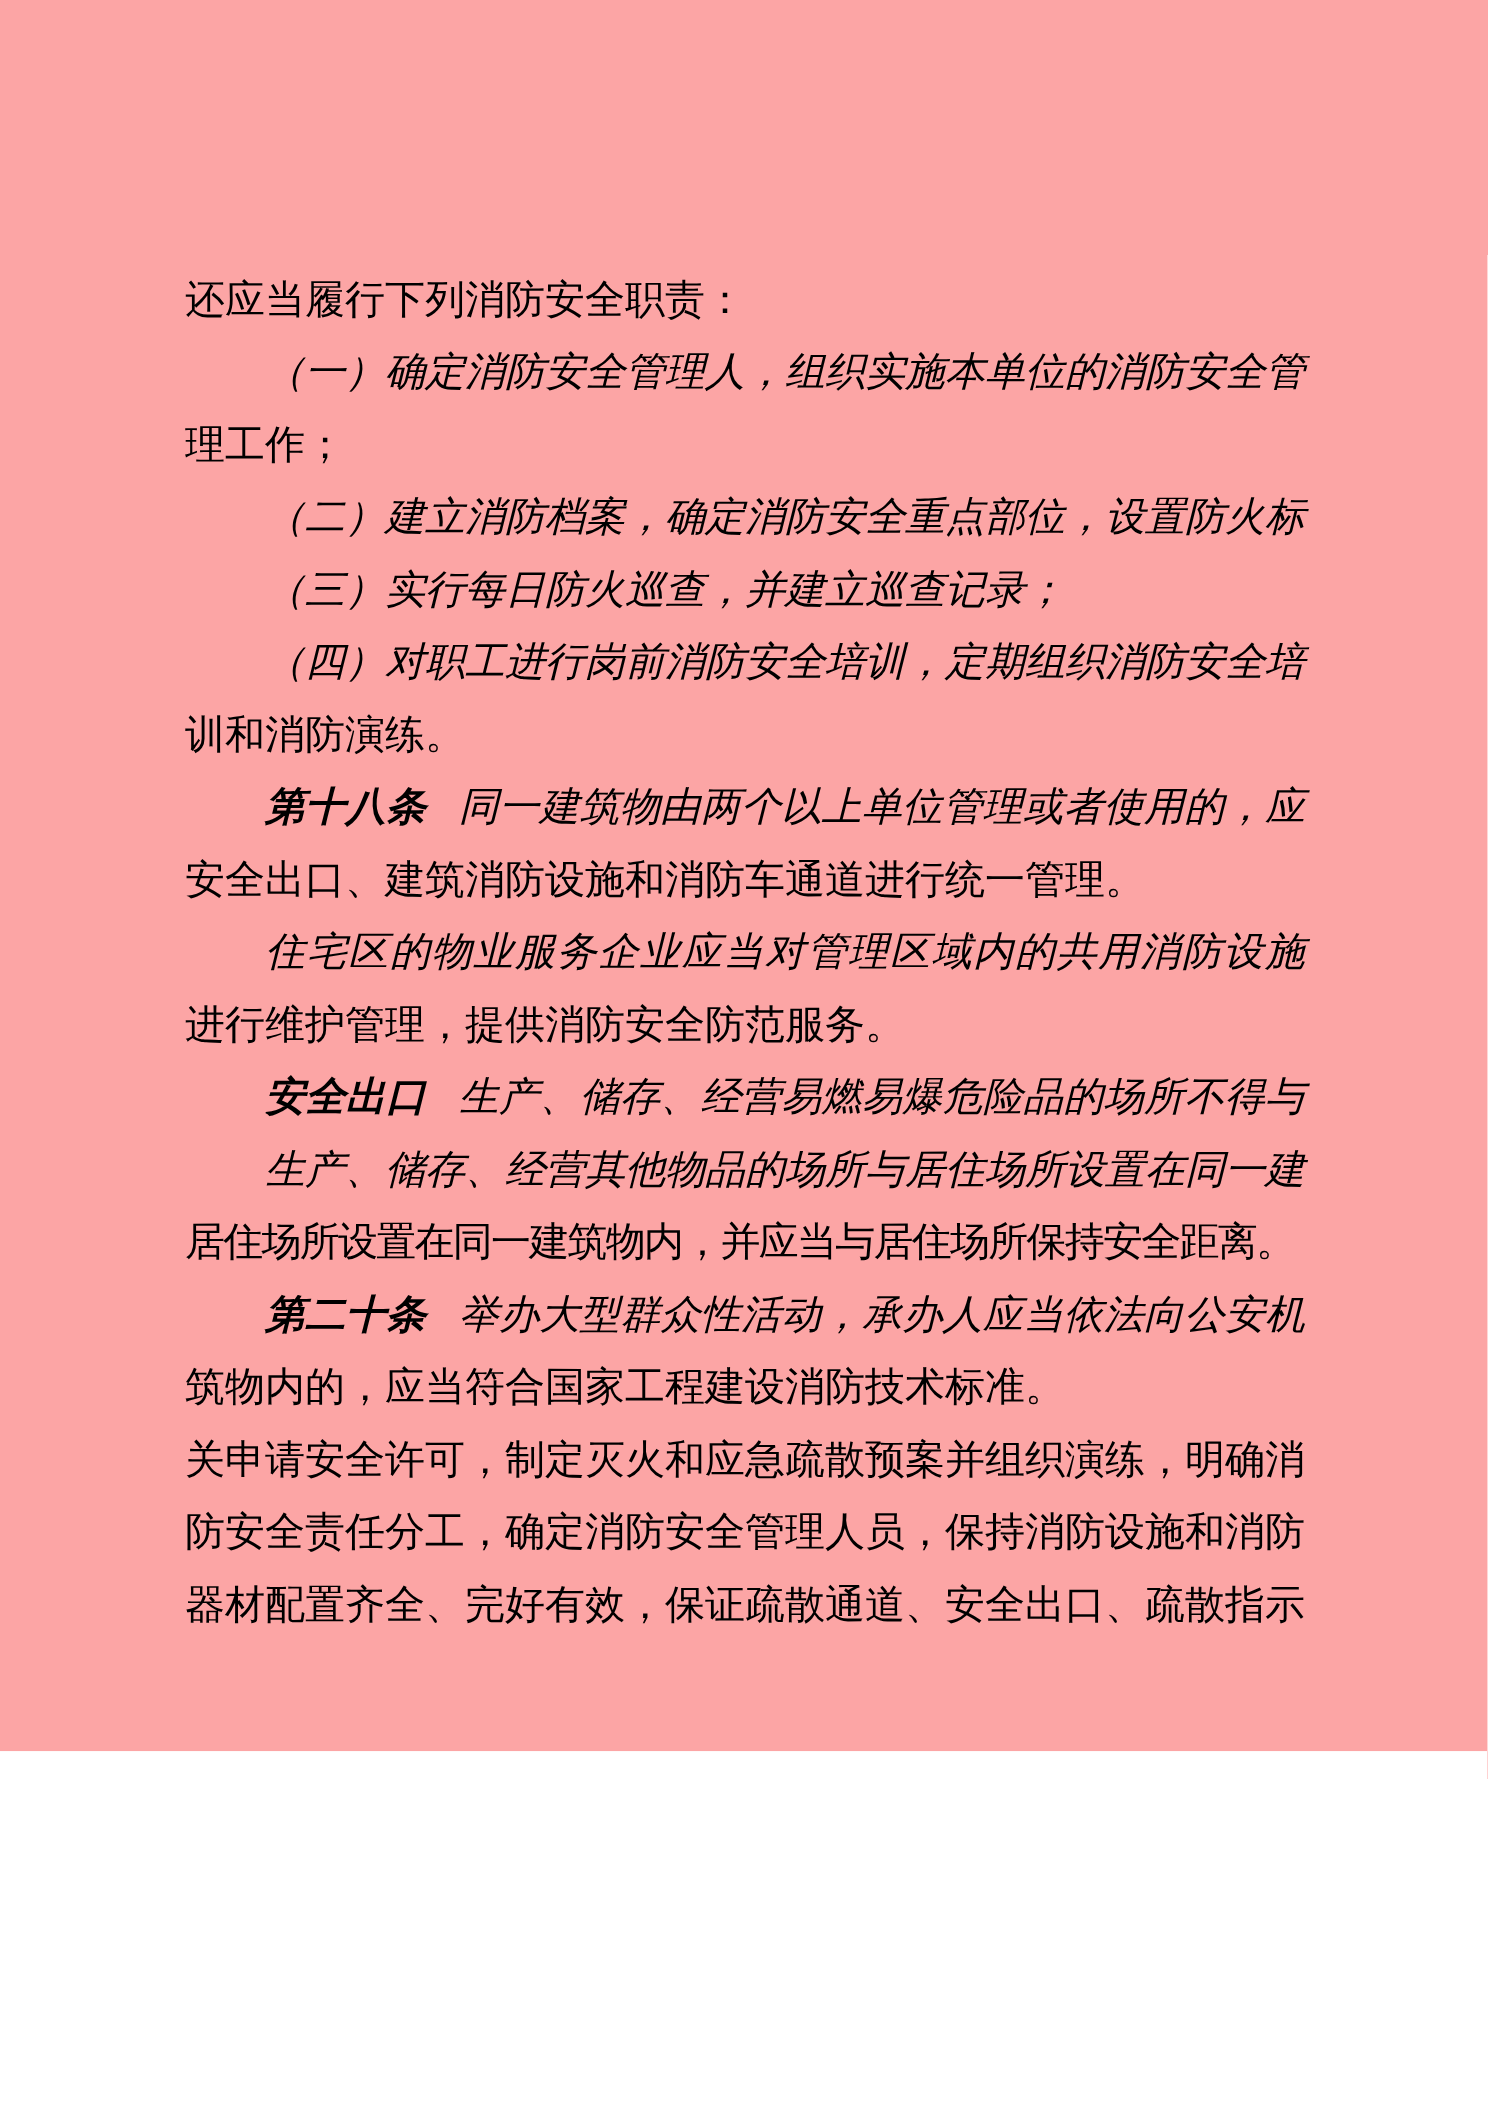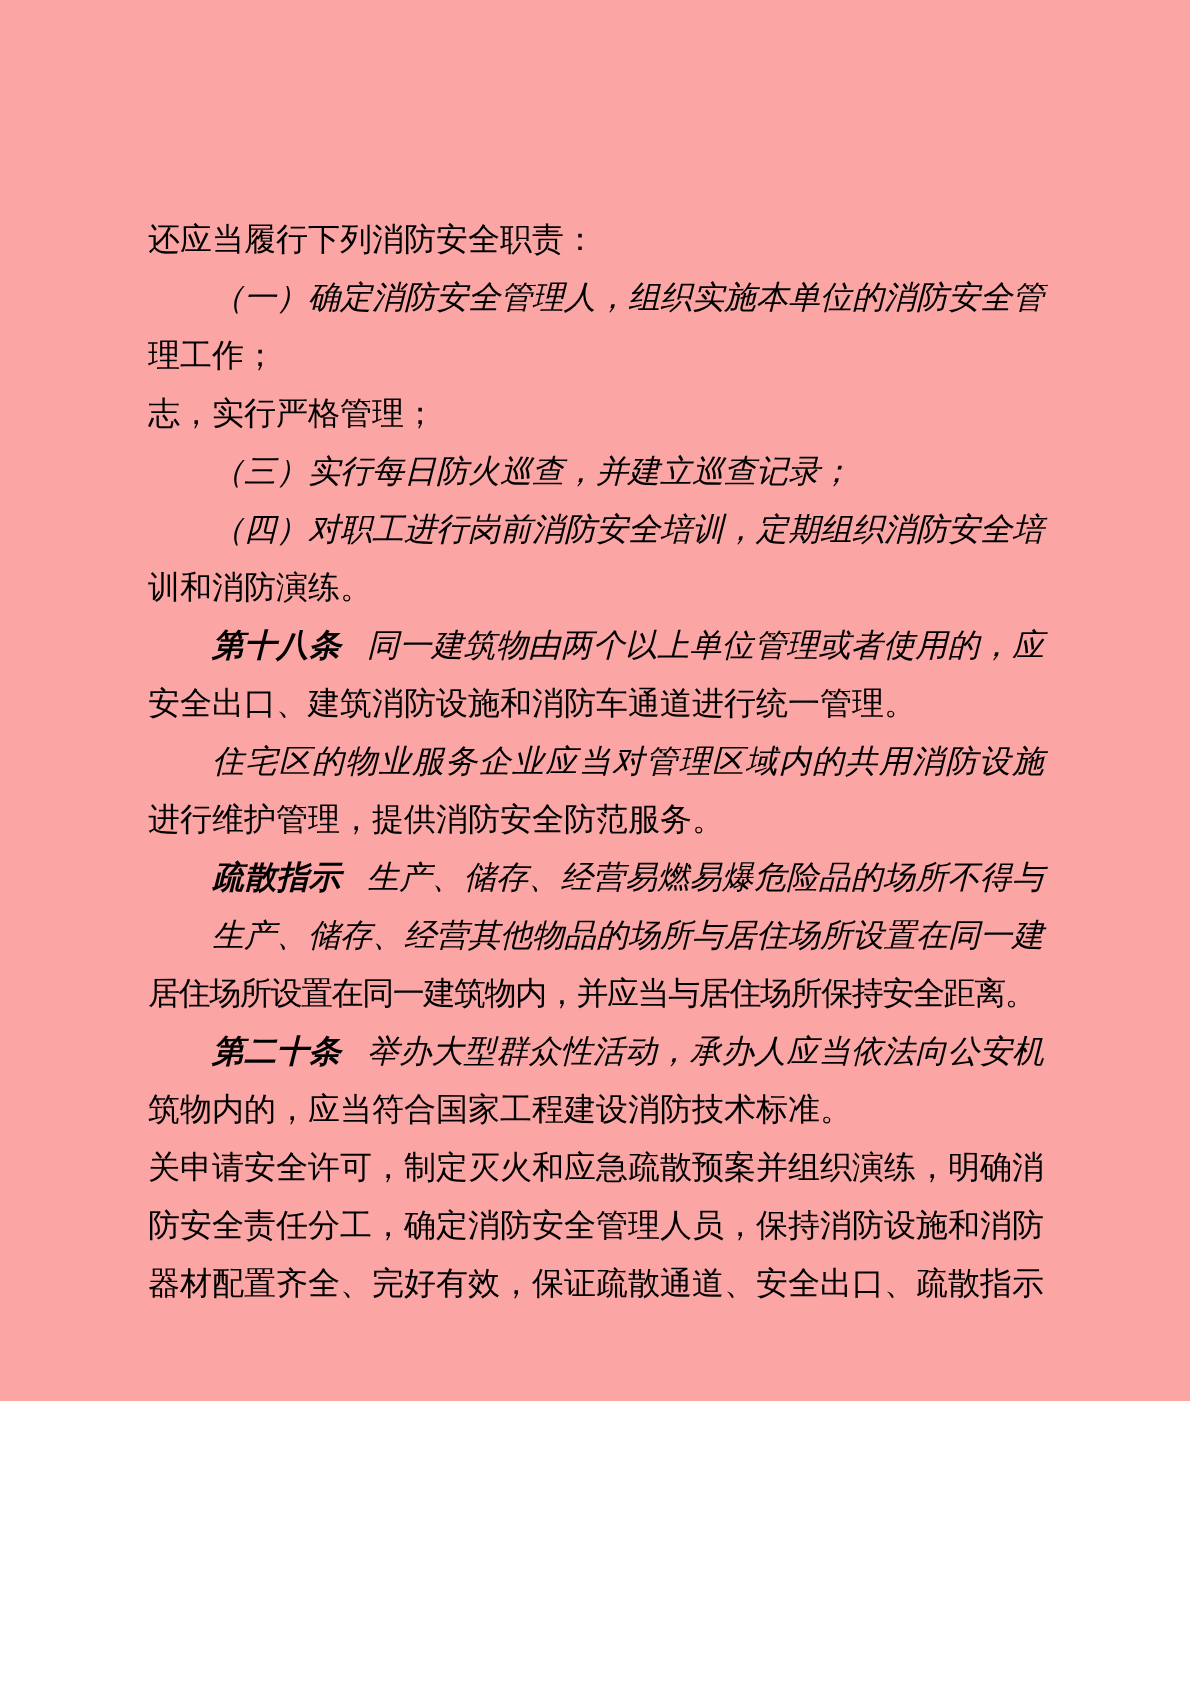--- a/index.html
+++ b/index.html
@@ -57,29 +57,29 @@
   }
 </style>
 </head>
 <body>
 
 <div class="page">
   <div class="content">
       <div class="line"><span>还应当履行下列消防安全职责：</span></div>
       <div class="line indent fill"><span>（一）确定消防安全管理人，组织实施本单位的消防安全管</span></div>
       <div class="line"><span>理工作；</span></div>
-      <div class="line"><span>志，实行严格管理；</span></div>
+      <div class="line indent fill"><span>（二）建立消防档案，确定消防安全重点部位，设置防火标</span></div>
       <div class="line indent"><span>（三）实行每日防火巡查，并建立巡查记录；</span></div>
       <div class="line indent fill"><span>（四）对职工进行岗前消防安全培训，定期组织消防安全培</span></div>
       <div class="line"><span>训和消防演练。</span></div>
       <div class="line indent fill"><span class="term">第十八条</span><span>同一建筑物由两个以上单位管理或者使用的，应</span></div>
       <div class="line"><span>安全出口、建筑消防设施和消防车通道进行统一管理。</span></div>
       <div class="line indent fill"><span>住宅区的物业服务企业应当对管理区域内的共用消防设施</span></div>
       <div class="line"><span>进行维护管理，提供消防安全防范服务。</span></div>
-      <div class="line indent fill"><span class="term">疏散指示</span><span>生产、储存、经营易燃易爆危险品的场所不得与</span></div>
+      <div class="line indent fill"><span class="term">安全出口</span><span>生产、储存、经营易燃易爆危险品的场所不得与</span></div>
       <div class="line indent fill"><span>生产、储存、经营其他物品的场所与居住场所设置在同一建</span></div>
       <div class="line tight"><span>居住场所设置在同一建筑物内，并应当与居住场所保持安全距离。</span></div>
       <div class="line indent fill"><span class="term">第二十条</span><span>举办大型群众性活动，承办人应当依法向公安机</span></div>
       <div class="line"><span>筑物内的，应当符合国家工程建设消防技术标准。</span></div>
       <div class="line fill"><span>关申请安全许可，制定灭火和应急疏散预案并组织演练，明确消</span></div>
       <div class="line fill"><span>防安全责任分工，确定消防安全管理人员，保持消防设施和消防</span></div>
       <div class="line fill"><span>器材配置齐全、完好有效，保证疏散通道、安全出口、疏散指示</span></div>
     </div>
   <div class="footer">—7—</div>
 </div>

